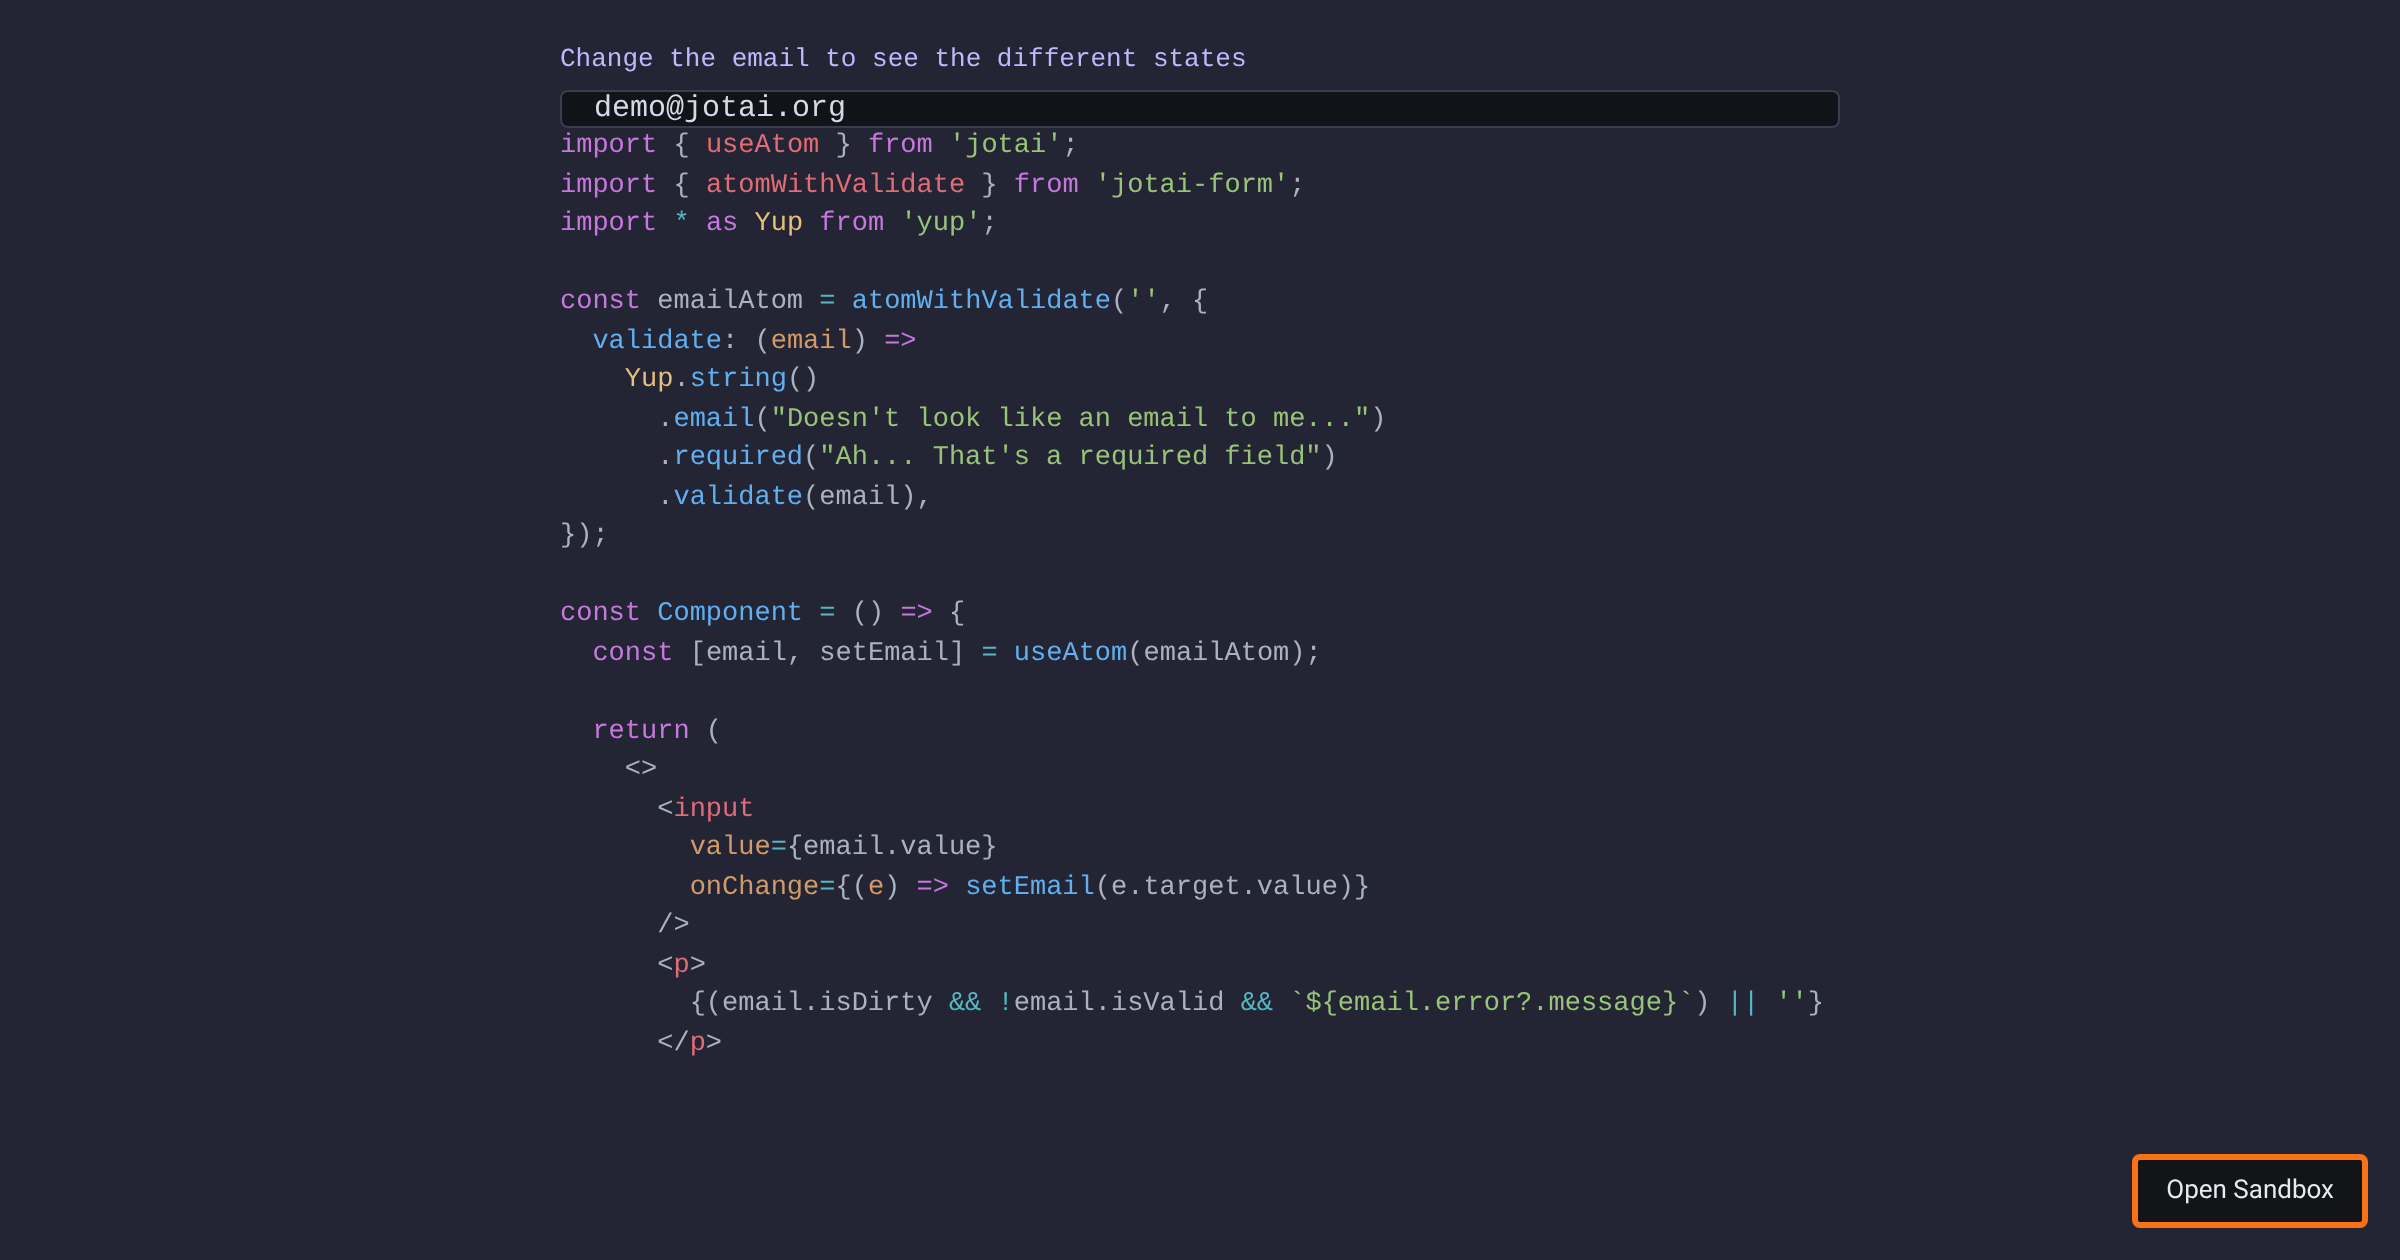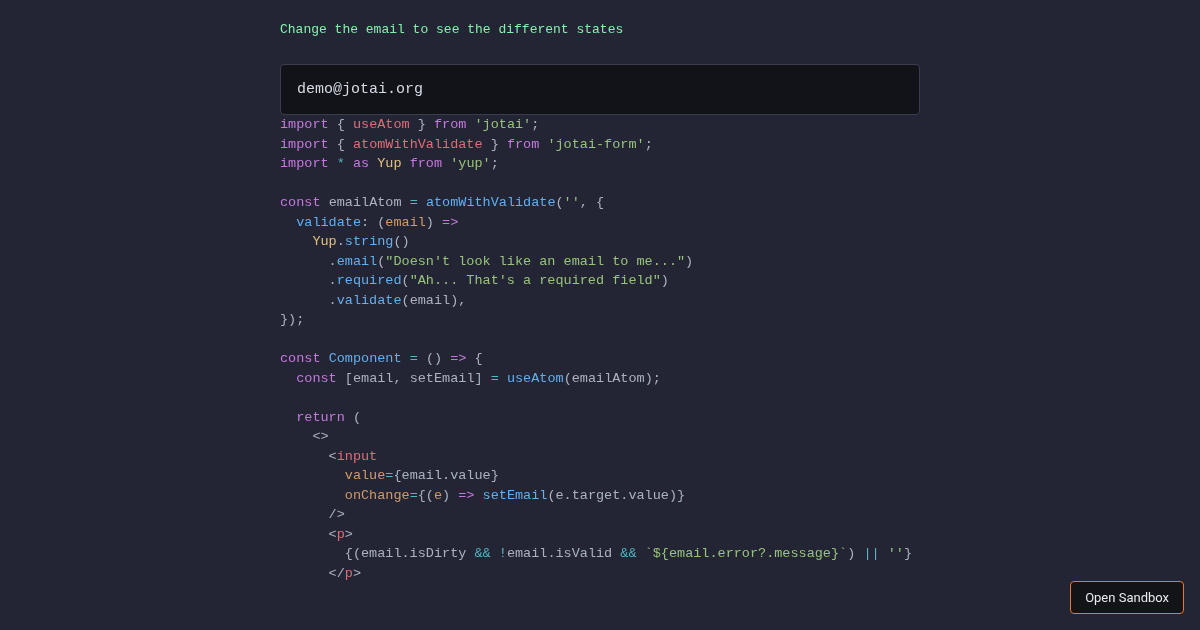--- a/index.html
+++ b/index.html
@@ -10,33 +10,33 @@
     height: 630px;
     overflow: hidden;
     position: relative;
   }
   .container {
     width: 640px;
     margin: 0 auto;
     padding-top: 22px;
   }
   .instruction {
-    color: #86efac;
+    color: #c4b5fd;
     font-size: 13px;
-    margin-bottom: 27px;
+    margin-bottom: 8px;
   }
   .email-input {
     width: 100%;
     background: #111319;
     border: 1px solid #3a3d4d;
     border-radius: 4px;
     color: #d6dae4;
     font-family: inherit;
     font-size: 15px;
-    padding: 16px 16px;
+    padding: 0 16px;
     outline: none;
   }
   .code-block {
     font-size: 13.5px;
     line-height: 19.5px;
     color: #c2c8d6;
   }
   .code-block pre {
     font-family: inherit;
     white-space: pre;
@@ -50,21 +50,21 @@
   .pl { color: #abb2bf; }        
   .tag { color: #e06c75; }      
   .id { color: #e06c75; }
 
   .sandbox-btn {
     position: absolute;
     right: 16px;
     bottom: 16px;
     background: #131418;
     color: #e8eaef;
-    border: 1px solid #f97316;
+    border: 3px solid #f97316;
     border-radius: 4px;
     padding: 8px 14px;
     font-family: -apple-system, BlinkMacSystemFont, "Segoe UI", Roboto, sans-serif;
     font-size: 13px;
     cursor: pointer;
   }
 </style>
 </head>
 <body>
 

